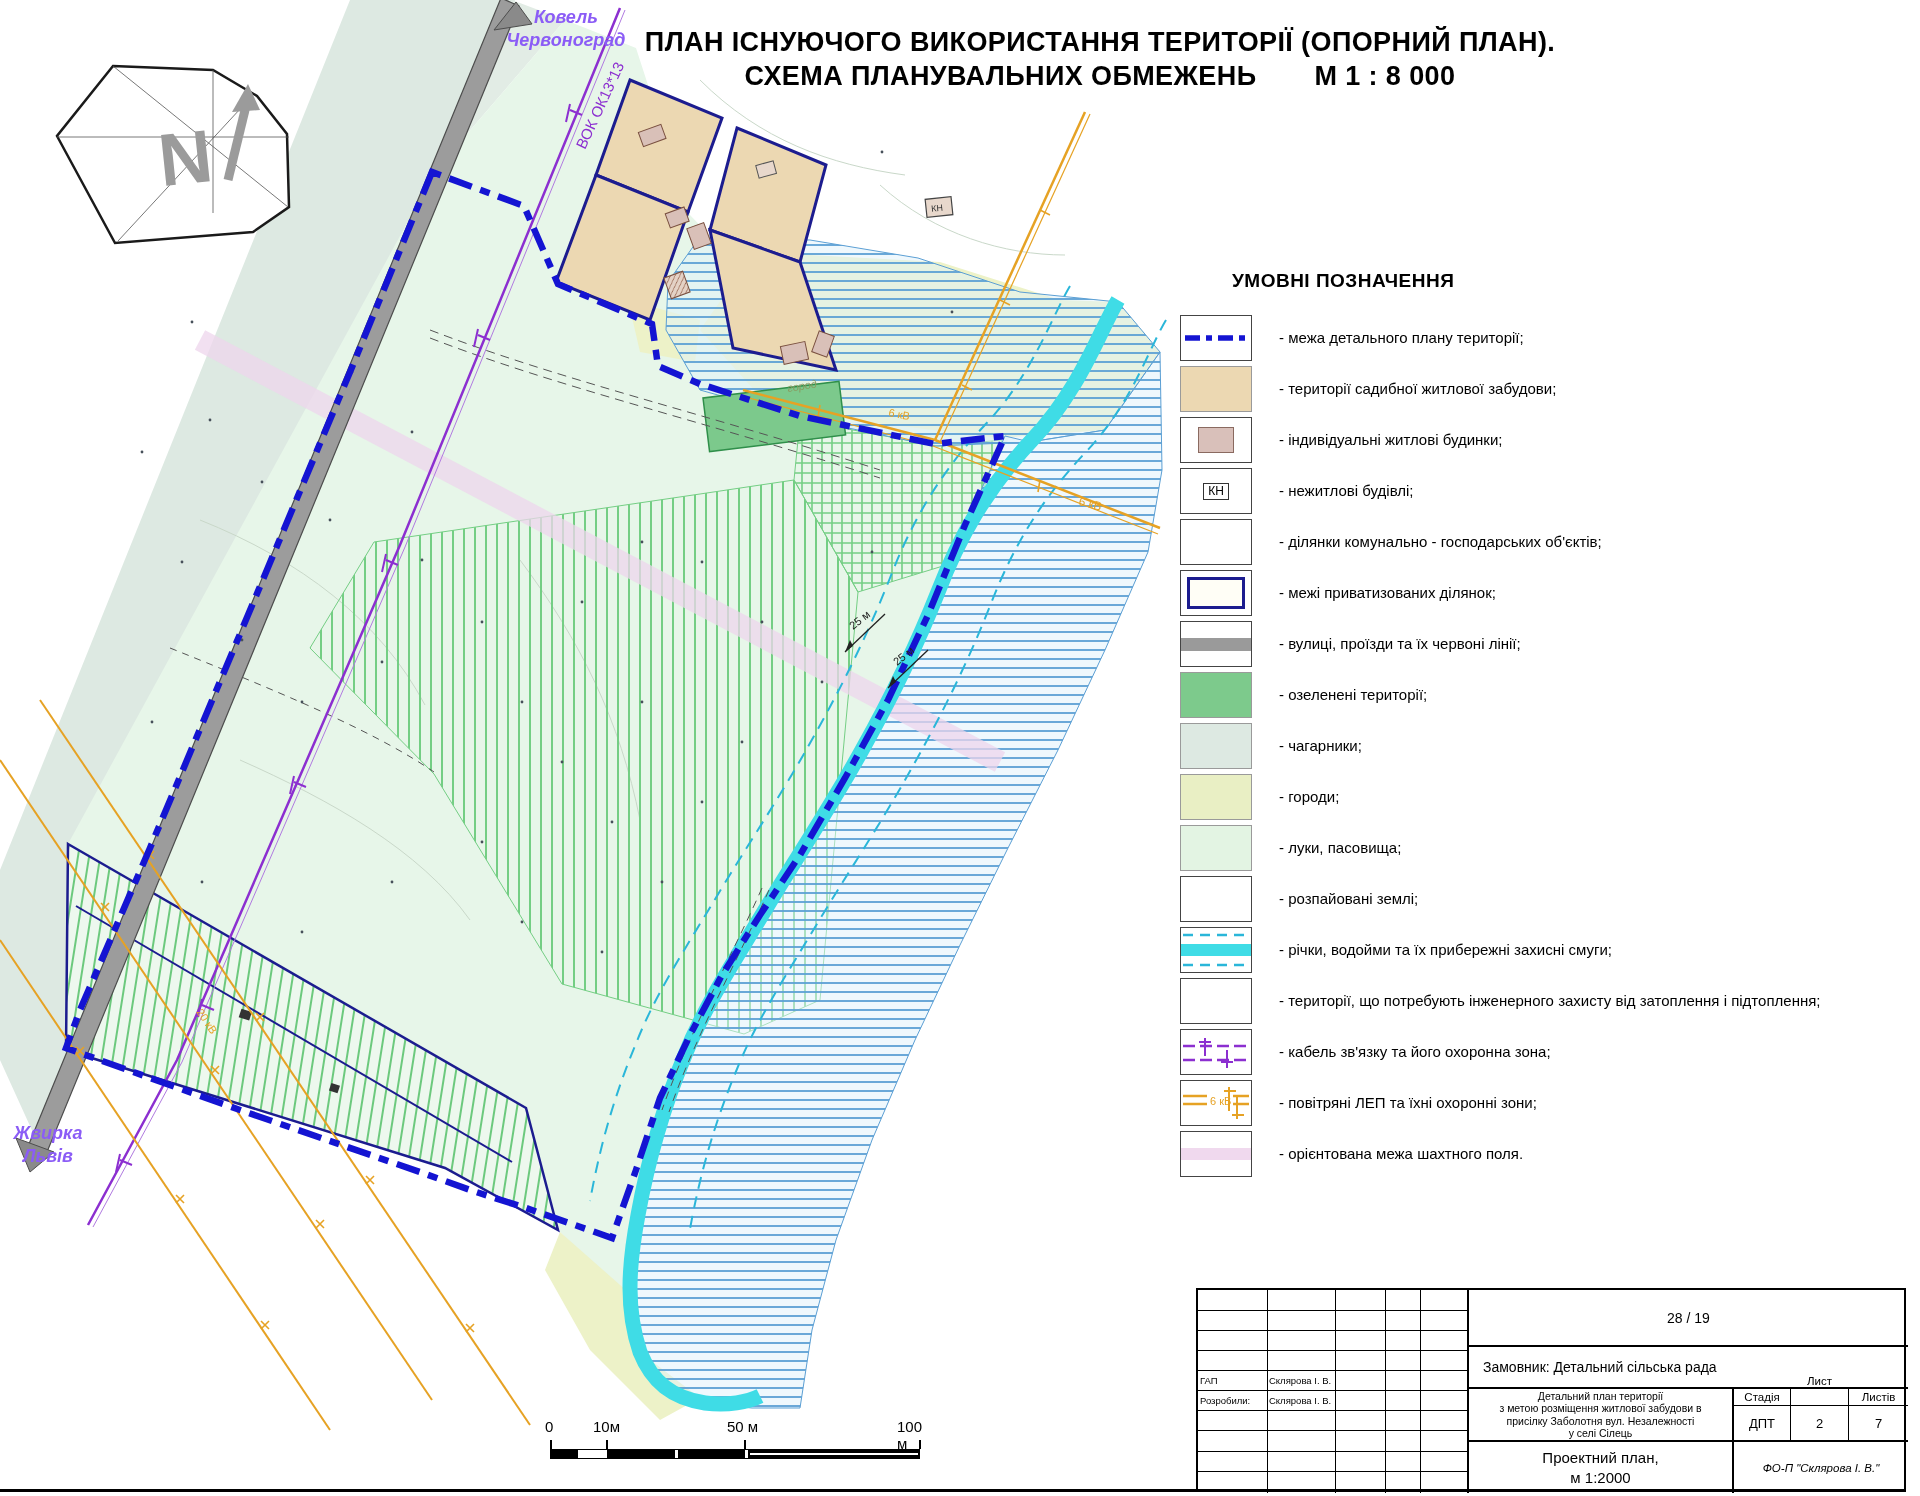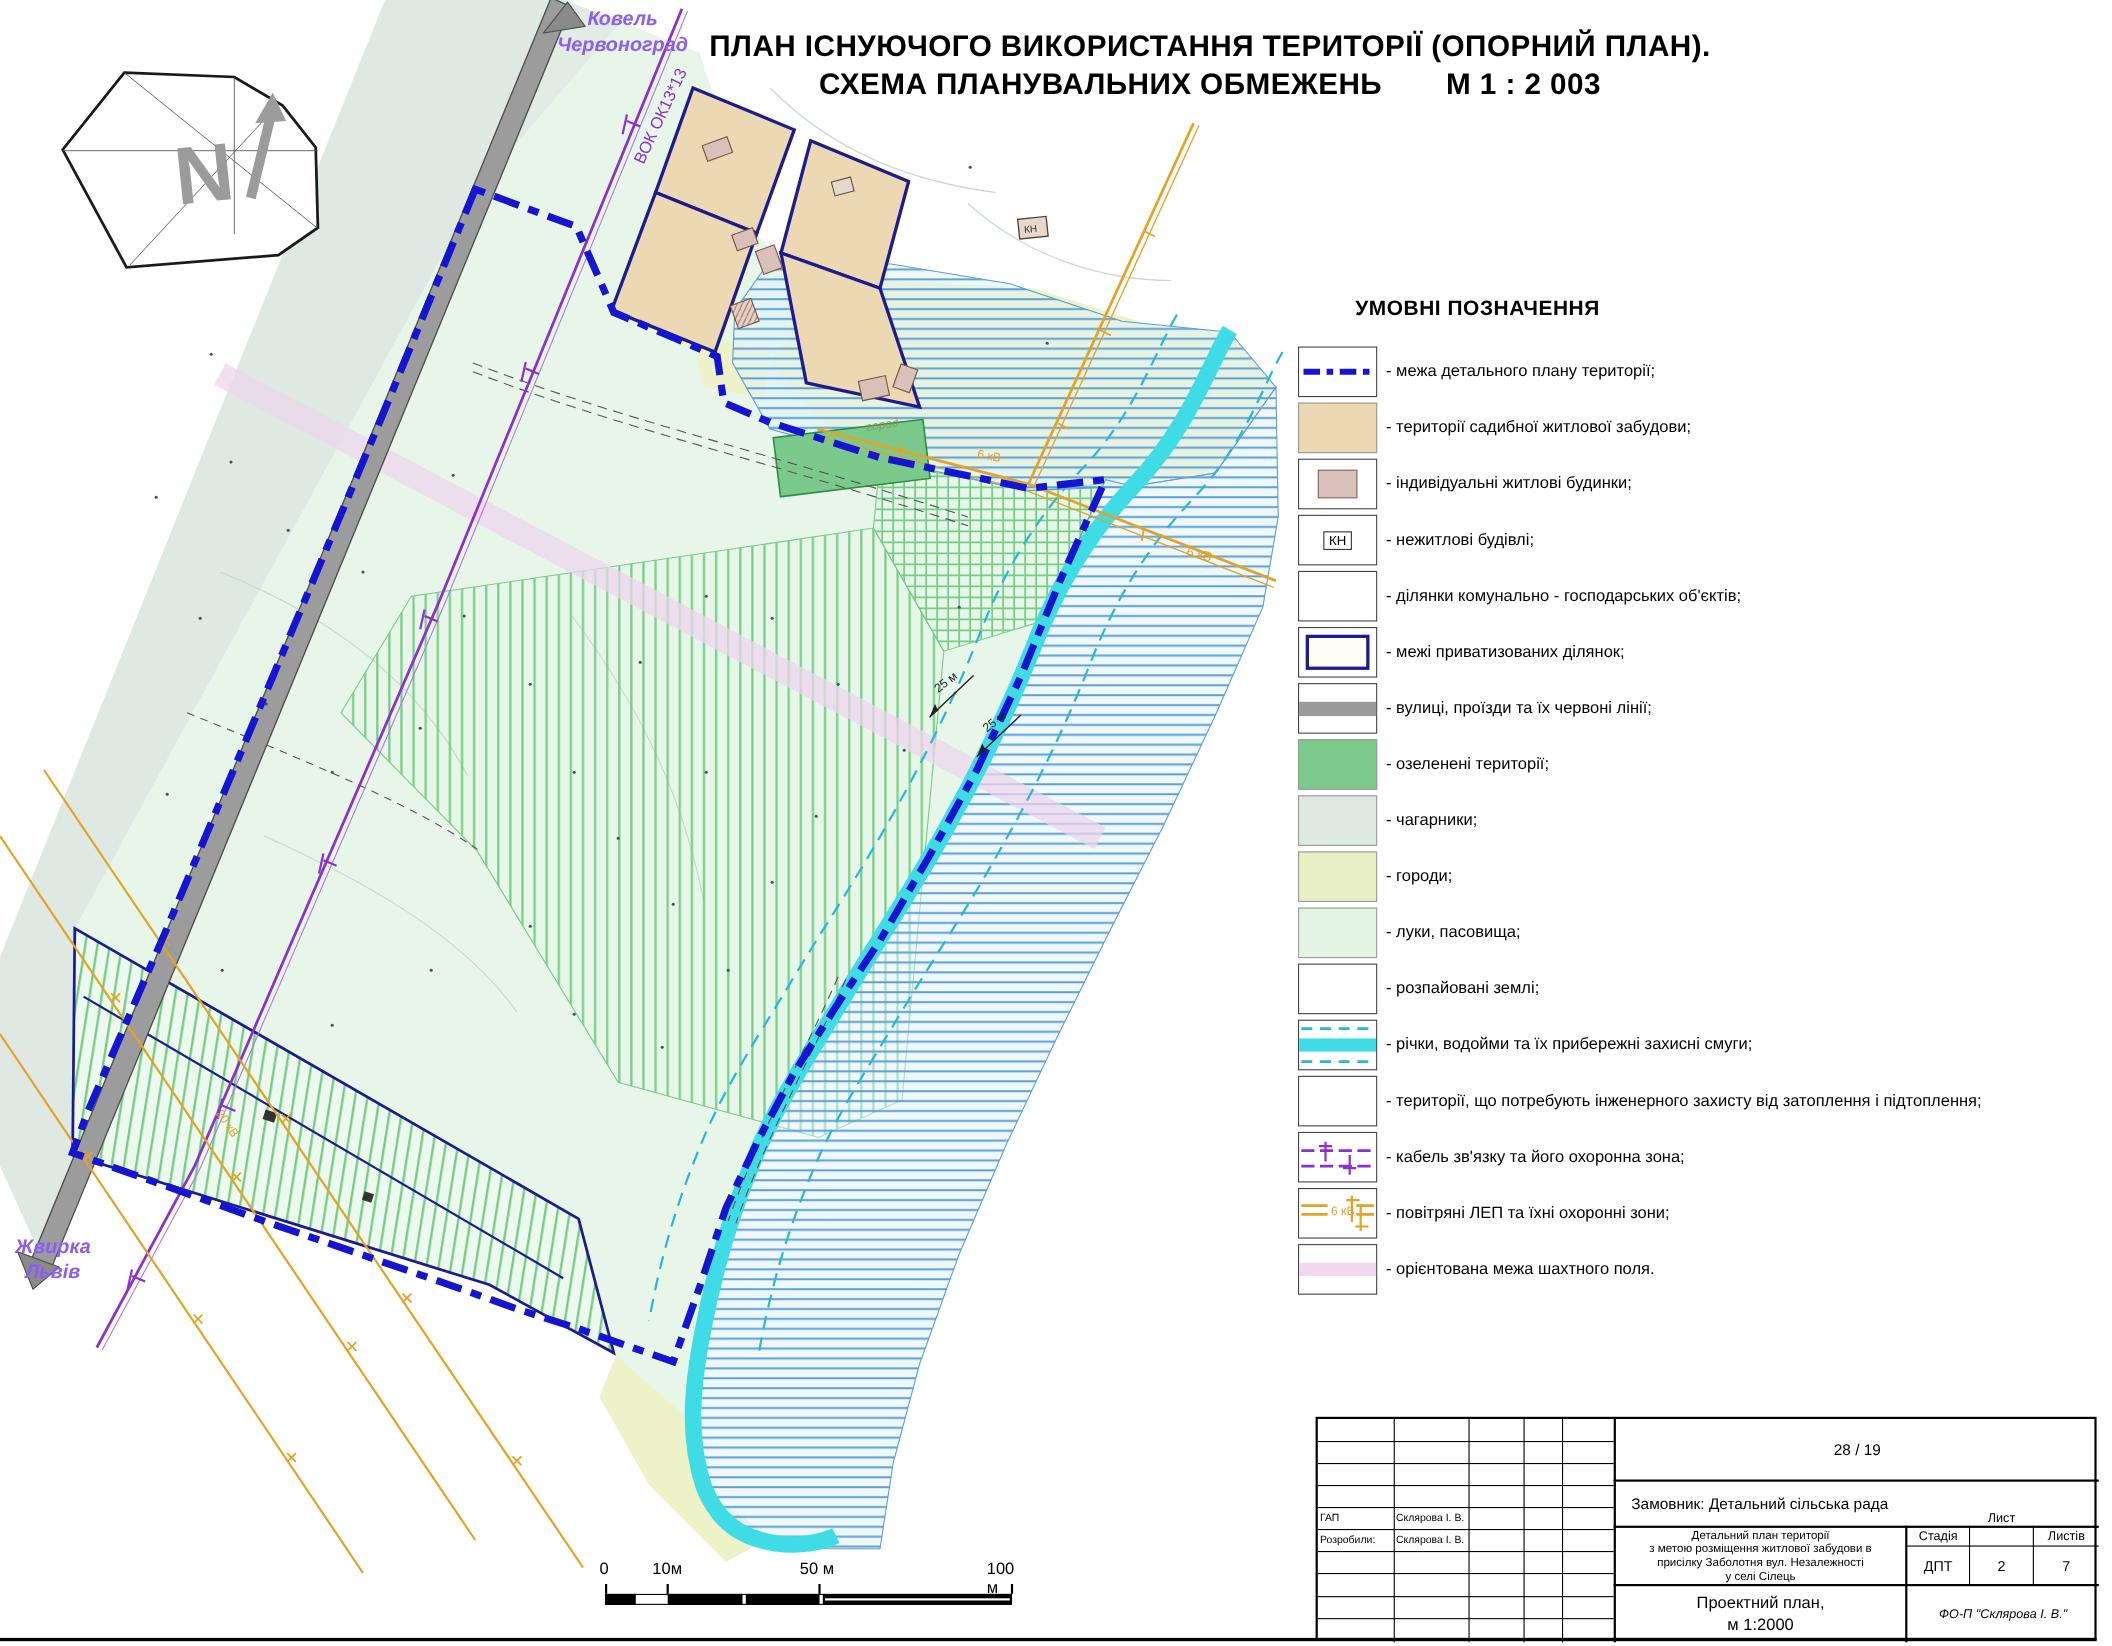--- a/index.html
+++ b/index.html
@@ -8,21 +8,21 @@
   .abs{position:absolute;}
   
   #main-title{left:610px;top:26px;width:980px;text-align:center;font-weight:bold;
               font-size:27px;letter-spacing:.4px;line-height:1.25;}
   #main-title .t2{display:flex;justify-content:center;gap:58px;}
   
   .road-label{color:#8b5cf6;font-style:italic;font-size:18px;font-weight:bold;
               text-align:center;line-height:1.25;}
   
   #legend-heading{left:1232px;top:270px;font-size:19px;font-weight:bold;letter-spacing:.5px;}
-  .lg-row{position:absolute;left:1180px;display:flex;align-items:center;gap:8px;height:46px;}
+  .lg-row{position:absolute;left:1180px;display:flex;align-items:center;gap:27px;height:46px;}
   .sw{width:72px;height:46px;flex:0 0 72px;box-sizing:border-box;position:relative;
       display:flex;align-items:center;justify-content:center;}
   .sw.box{border:1px solid #444;background:#fff;}
   .sw.fill{border:1px solid #9a9a9a;}
   .lg-label{font-size:15px;line-height:1.22;max-width:620px;}
   .sw-inner-house{width:34px;height:24px;background:#d9c0ba;border:1px solid #8a6a60;}
   .sw-kn{font-size:12px;border:1px solid #333;padding:0 4px;line-height:15px;}
   .sw-priv{width:52px;height:26px;border:3px solid #1c1c8f;background:#fffef6;}
   .sw-street{width:100%;height:13px;background:#9a9a9a;}
   .sw-mine{width:100%;height:12px;background:#f0d9ee;}
@@ -252,21 +252,21 @@
       <text x="158" y="183" font-size="74" font-weight="bold" fill="#9b9b9b" transform="rotate(-6 190 150)">N</text>
       <path d="M228,180 L246,106" stroke="#9b9b9b" stroke-width="9" fill="none"></path>
       <polygon points="248,84 232,112 260,110" fill="#9b9b9b"></polygon>
     </g>
   </svg>
 
   <div id="main-title" class="abs">
     <div>ПЛАН ІСНУЮЧОГО ВИКОРИСТАННЯ ТЕРИТОРІЇ (ОПОРНИЙ ПЛАН).</div>
     <div class="t2">
       <span>СХЕМА ПЛАНУВАЛЬНИХ ОБМЕЖЕНЬ</span>
-      <span>М 1 : 2 003</span>
+      <span>М 1 : 8 000</span>
     </div>
   </div>
 
   <div class="abs road-label" style="left:496px;top:6px;width:140px;">
     <div>Ковель</div>
     <div>Червоноград</div>
   </div>
   <div class="abs road-label" style="left:0px;top:1122px;width:96px;">
     <div>Жвирка</div>
     <div>Львів</div>

